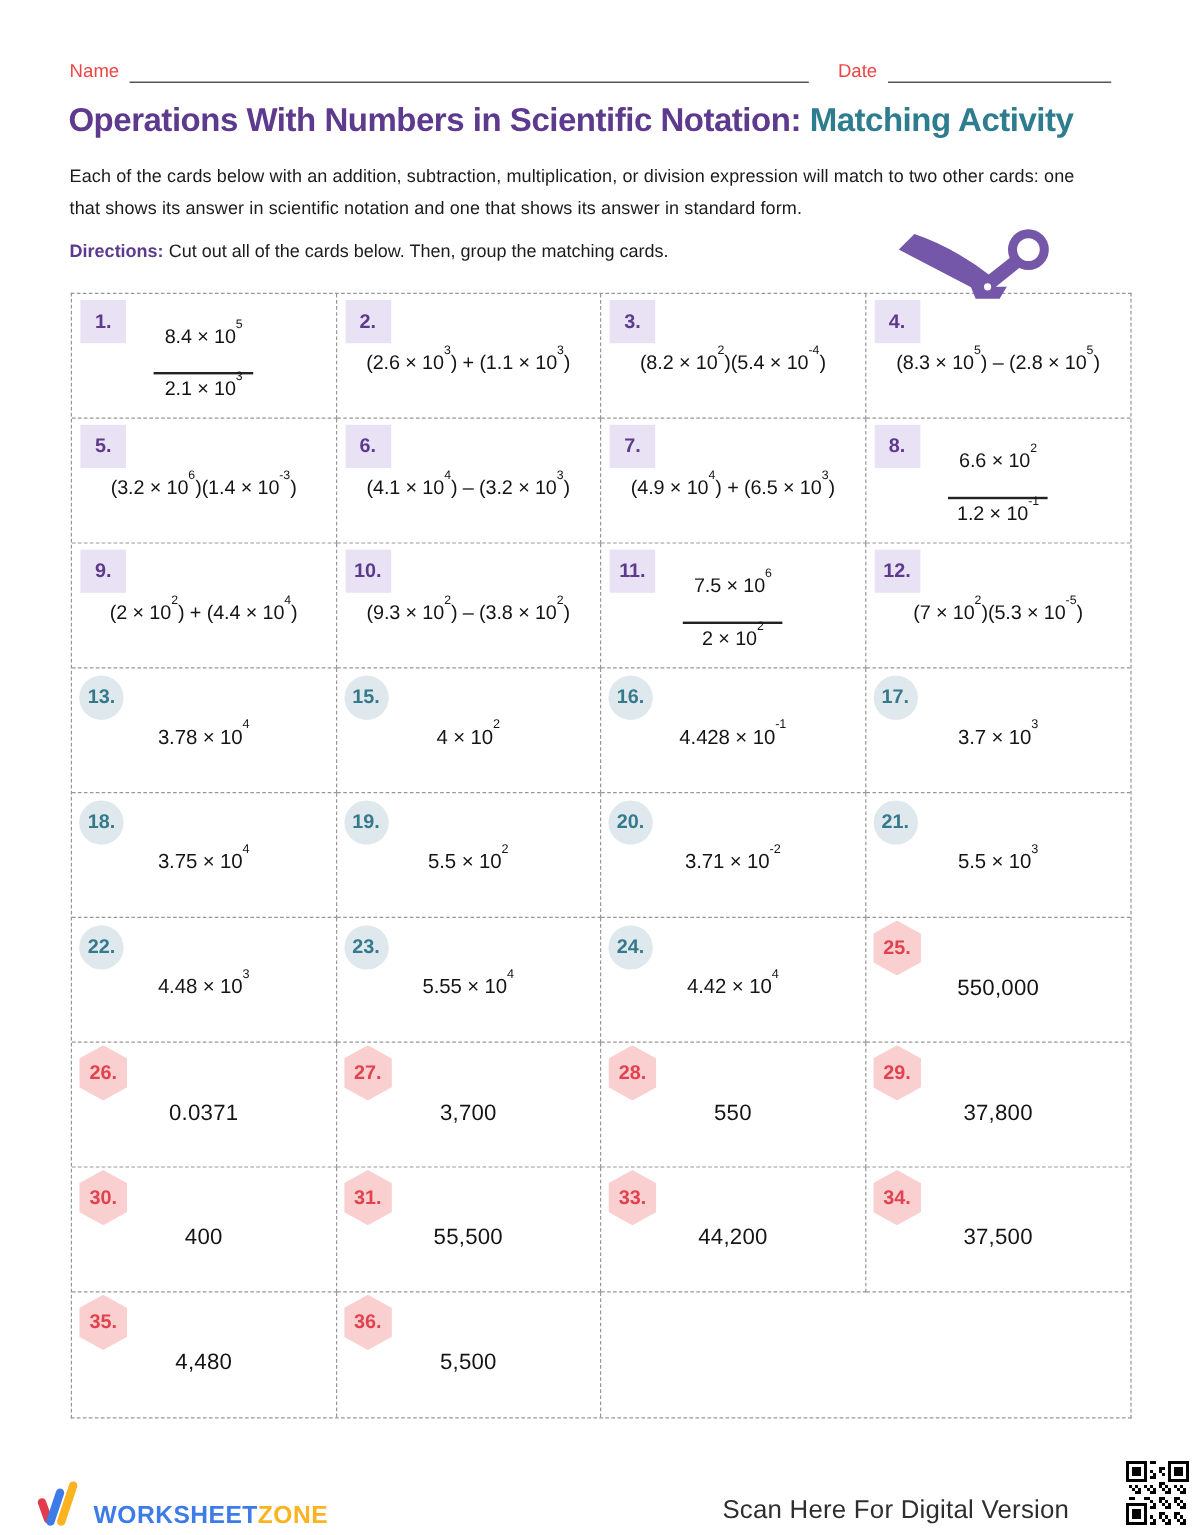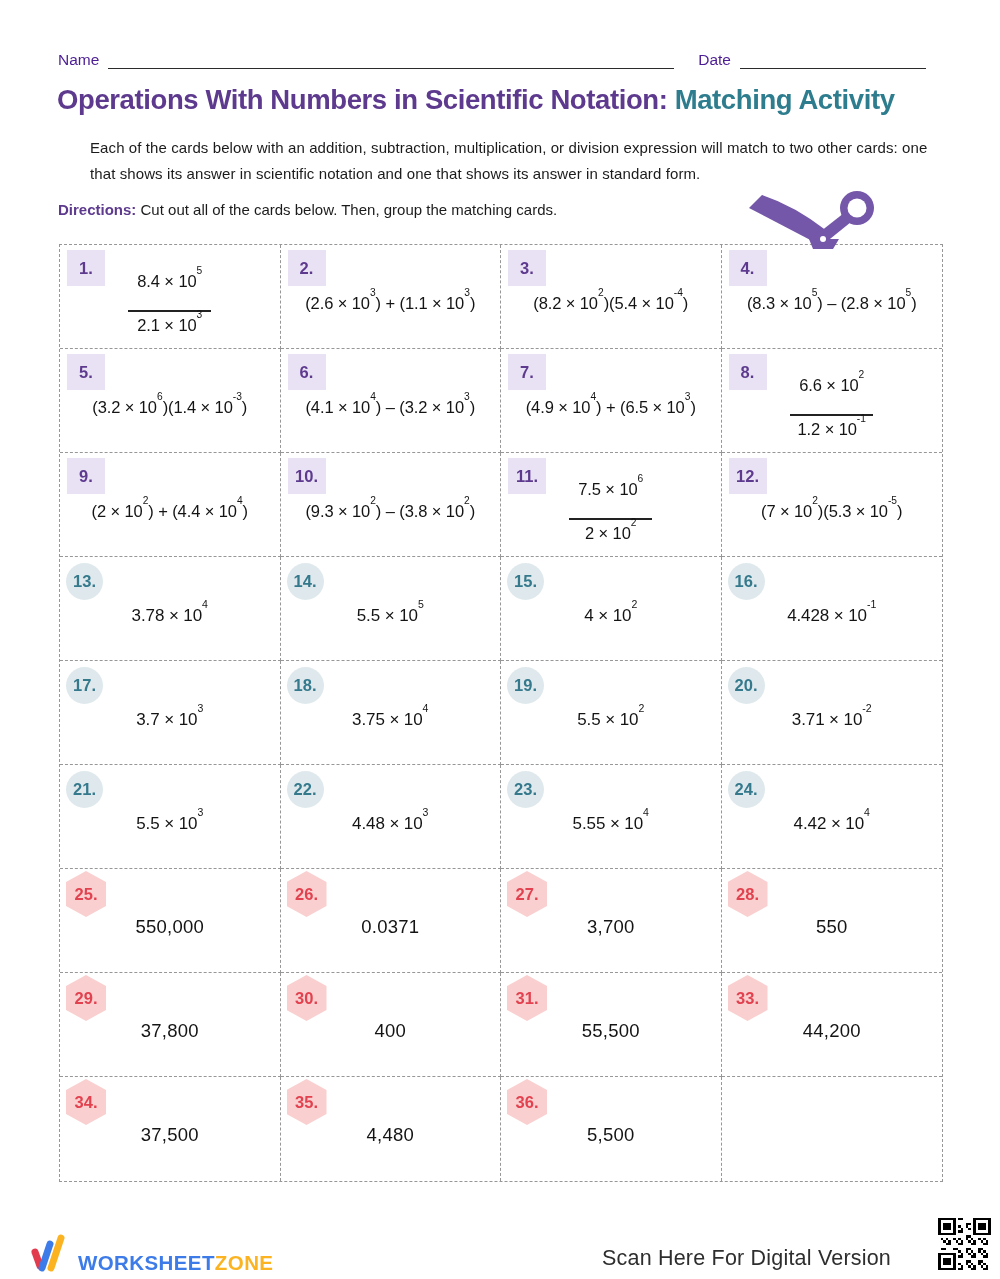--- a/index.html
+++ b/index.html
@@ -6,38 +6,38 @@
   html,body { background:#ffffff; }
   body {
     width:1000px; height:1279px; position:relative;
     font-family:"Liberation Sans", sans-serif; color:#1c1c1c;
     overflow:hidden;
   }
 
   
   .header-row {
     position:absolute; left:58px; top:50px; width:868px;
-    display:flex; align-items:flex-end; font-size:15.5px; color:#4c1d95;
+    display:flex; align-items:flex-end; font-size:15.5px; color:#ef4444;
   }
   .blank-line { border-bottom:1.7px solid #2b2b2b; height:19px; }
   .name-line { flex:1; margin-left:9px; margin-right:24px; }
   .date-line { width:186px; margin-left:9px; }
 
   
   .page-title {
     position:absolute; left:57px; top:84px; width:900px;
     font-size:27.5px; font-weight:700; letter-spacing:-0.4px;
     color:var(--purple); white-space:nowrap;
   }
   .page-title .accent { color:var(--teal); }
 
   
   .intro-text {
     position:absolute; left:58px; top:135px; width:856px;
-    font-size:15px; line-height:26px; color:#1b1b1b; letter-spacing:0.1px;margin-left:32px;
+    font-size:15px; line-height:26px; color:#1b1b1b; letter-spacing:0.1px;
   }
   .directions-row {
     position:absolute; left:58px; top:201px; width:700px;
     font-size:15px; color:#1b1b1b;
   }
   .directions-label { font-weight:700; color:var(--purple); }
 
   
   .scissors { position:absolute; left:747px; top:186px; width:148px; height:64px; z-index:3; }
 
@@ -182,24 +182,20 @@
   <div class="card square-card">
     <span class="badge square">12.</span>
     <span class="card-body">(7 × 10<sup>2</sup>)(5.3 × 10<sup>-5</sup>)</span>
   </div>
 
   <div class="card circle-card">
     <span class="badge circle">13.</span>
     <span class="card-body">3.78 × 10<sup>4</sup></span>
   </div>
 
-  <div class="card circle-card">
-    <span class="badge circle">14.</span>
-    <span class="card-body">5.5 × 10<sup>5</sup></span>
-  </div>
 
   <div class="card circle-card">
     <span class="badge circle">15.</span>
     <span class="card-body">4 × 10<sup>2</sup></span>
   </div>
 
   <div class="card circle-card">
     <span class="badge circle">16.</span>
     <span class="card-body">4.428 × 10<sup>-1</sup></span>
   </div>

